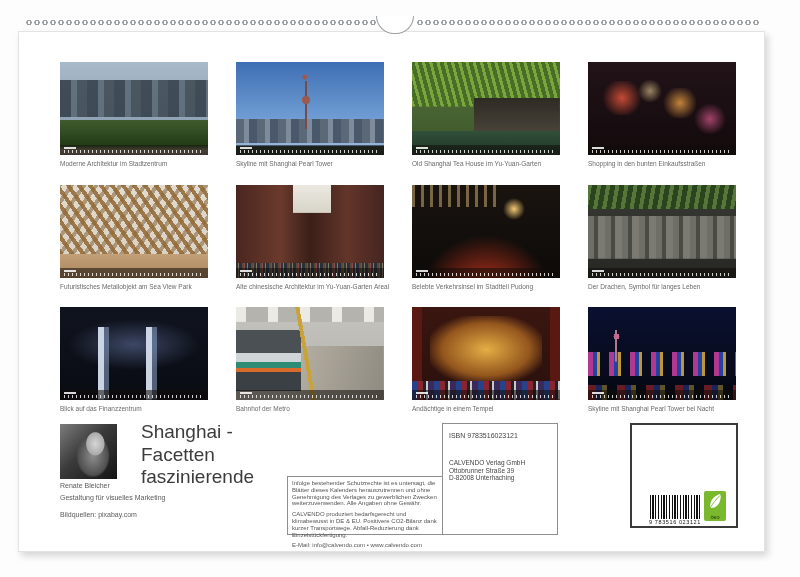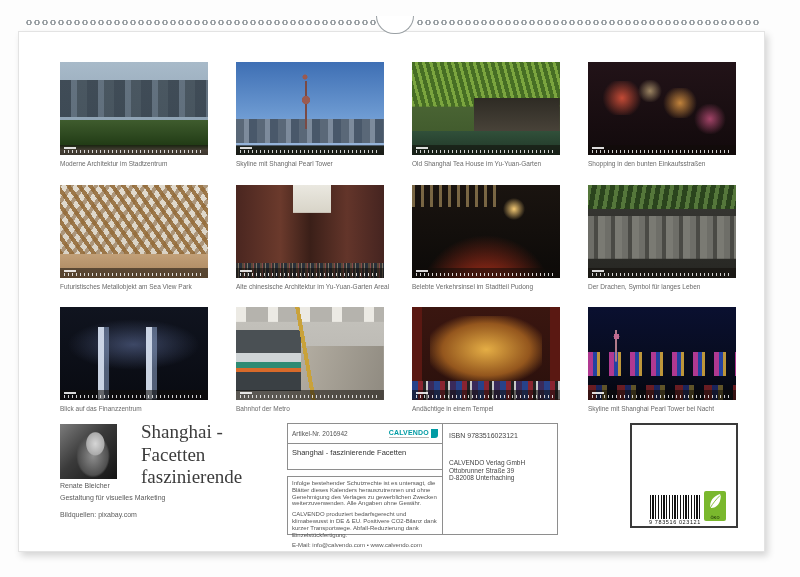--- a/index.html
+++ b/index.html
@@ -115,21 +115,21 @@
   
   .portrait{position:absolute;left:60px;top:424px;width:57px;height:55px;
       background-image:
         radial-gradient(ellipse 15px 19px at 62% 36%,#d6d6d6,#ababab 58%,rgba(0,0,0,0) 64%),
         radial-gradient(ellipse 24px 31px at 58% 58%,#8e8e8e,#4f4f4f 62%,rgba(0,0,0,0) 70%),
         linear-gradient(135deg,#7c7c7c 0%,#3a3a3a 45%,#141414 100%);}
   .author-name{position:absolute;left:60px;top:482px;font-size:7px;color:#5a5a5a;}
   .author-role{position:absolute;left:60px;top:494px;width:118px;font-size:7px;line-height:8.5px;color:#5a5a5a;}
   .author-credits{position:absolute;left:60px;top:511px;font-size:7px;color:#5a5a5a;}
   .page-title{position:absolute;left:141px;top:421px;width:142px;font-size:19px;line-height:22.5px;color:#3c3c3c;}
-  .page-title span{display:block;font-family:Liberation Serif, serif;}
+  .page-title span{display:block;}
   .boxA{position:absolute;left:287px;top:423px;width:156px;height:47px;border:1px solid #8e8e8e;box-sizing:border-box;background:#fff;}
   .boxA .row1{display:flex;justify-content:space-between;align-items:center;height:19px;border-bottom:1px solid #8e8e8e;padding:0 4px;}
   .artikel{font-size:6.5px;color:#555;}
   .cal-logo{display:flex;align-items:center;gap:2px;}
   .cal-logo .txt{font-size:7px;font-weight:bold;color:#009ba4;letter-spacing:.2px;border-bottom:1px solid #b9b9b9;line-height:8px;}
   .cal-logo .mark{width:7px;height:9px;background:#009ba4;border-radius:0 0 3px 0;}
   .boxA .row2{padding:4px 4px 0 4px;font-size:7.5px;color:#333;}
   .boxB{position:absolute;left:287px;top:476px;width:156px;height:59px;border:1px solid #8e8e8e;box-sizing:border-box;
         padding:3px 4px;background:#fff;font-size:6px;line-height:6.8px;color:#555;}
   .boxB p{margin:0 0 4px 0;}
@@ -210,30 +210,20 @@
   <div class="author-name">Renate Bleicher</div>
   <div class="author-role">Gestaltung für visuelles Marketing</div>
   <div class="author-credits">Bildquellen: pixabay.com</div>
 
   <div class="page-title">
     <span>Shanghai -</span>
     <span>Facetten</span>
     <span>faszinierende</span>
   </div>
 
-  <div class="boxA">
-    <div class="row1">
-      <span class="artikel">Artikel-Nr. 2016942</span>
-      <span class="cal-logo">
-        <span class="txt">CALVENDO</span>
-        <span class="mark"></span>
-      </span>
-    </div>
-    <div class="row2">Shanghai - faszinierende Facetten</div>
-  </div>
 
   <div class="boxB">
     <p>Infolge bestehender Schutzrechte ist es untersagt, die Blätter dieses Kalenders herauszutrennen und ohne Genehmigung des Verlages zu gewerblichen Zwecken weiterzuverwenden. Alle Angaben ohne Gewähr.</p>
     <p>CALVENDO produziert bedarfsgerecht und klimabewusst in DE &amp; EU. Positivere CO2-Bilanz dank kurzer Transportwege. Abfall-Reduzierung dank Einzelstückfertigung.</p>
     <p>E-Mail: info@calvendo.com • www.calvendo.com</p>
   </div>
 
   <div class="isbn-box">
     <div class="isbn">ISBN 9783516023121</div>
     <div class="pub">

